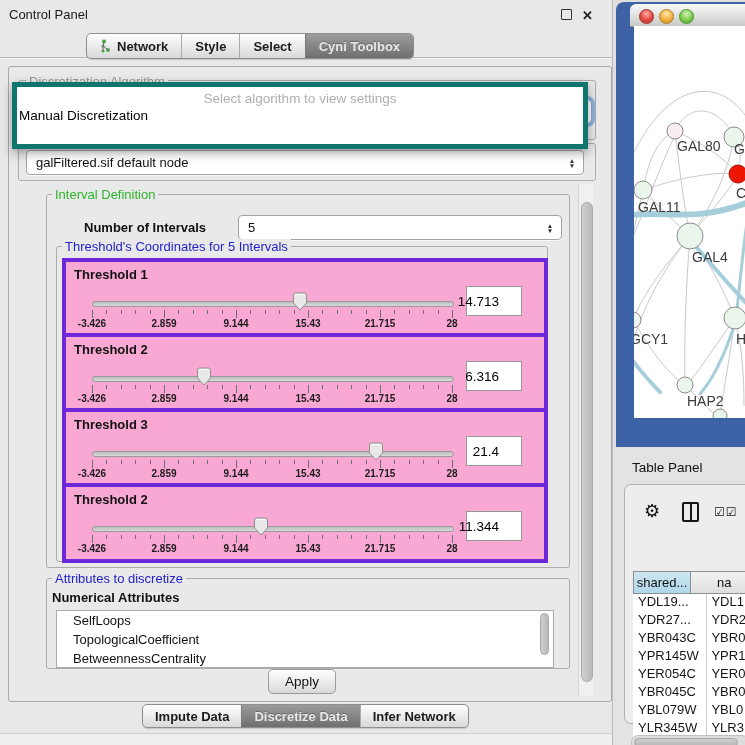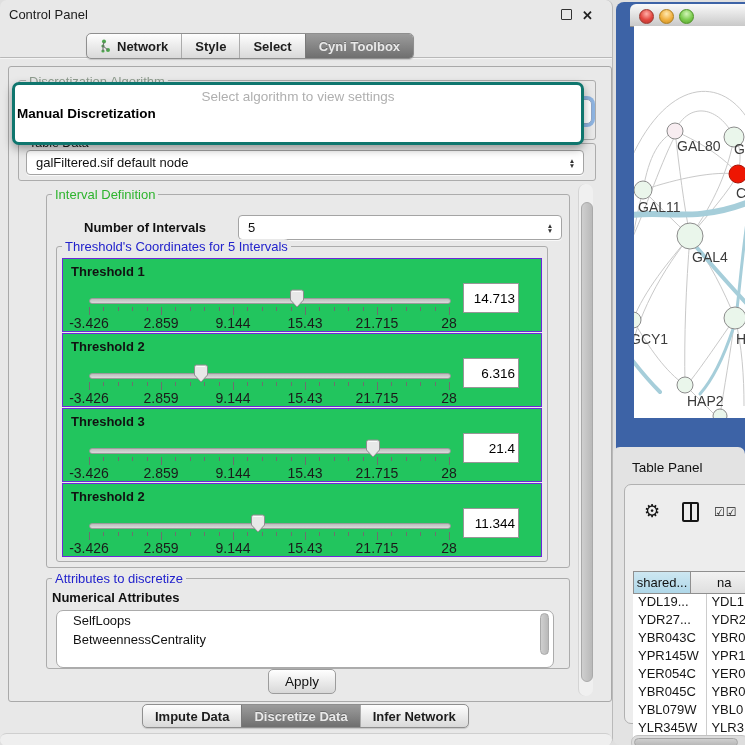--- a/index.html
+++ b/index.html
@@ -1,18 +1,18 @@
 <!DOCTYPE html>
 <html><head>
 <meta charset="utf-8">
 <style>
   html,body{margin:0;padding:0;}
   #root{position:relative;width:745px;height:745px;background:#DFDFDF;overflow:hidden;
         font-family:"Liberation Sans",sans-serif;-webkit-font-smoothing:antialiased;}
-  .abs{position:absolute;border-radius:7px;}
+  .abs{position:absolute;}
 
   
   .cpanel{left:0;top:0;width:612px;height:745px;background:#E8E8E8;border-right:1px solid #B9B9B9;}
   .cp-title{left:9px;top:7px;font-size:13px;color:#1b1b1b;}
   .winbtn{top:9px;width:13px;height:13px;color:#222;font-size:13px;line-height:13px;text-align:center;cursor:default;}
   .floatbtn{left:561px;border:1.5px solid #333;width:9px;height:9px;border-radius:1px;}
   .closebtn{left:581px;font-weight:bold;}
 
   .hline{left:0;top:57px;width:612px;height:1px;background:#B8B8B8;}
   .hline2{left:0;top:58px;width:612px;height:1px;background:#F4F4F4;}
@@ -37,44 +37,44 @@
   .lab-dim{color:#8D9B8D;}
   .lab-dark{color:#1a1a1a;}
 
   .combo{background:#FFF;border:1px solid #A4A4A4;border-radius:4px;font-size:13px;color:#111;
          display:flex;align-items:center;box-shadow:0 1px 0 rgba(255,255,255,.7);}
   .combo .val{flex:1;padding-left:9px;white-space:nowrap;overflow:hidden;}
   .spin{width:14px;display:flex;flex-direction:column;align-items:center;justify-content:center;line-height:5px;
         font-size:6.5px;color:#333;padding-right:4px;}
 
   
-  .popup{left:12px;top:82px;width:566px;height:57px;background:#FFF;border:3px solid #0f766e;
+  .popup{left:12px;top:82px;width:566px;height:57px;background:#FFF;border:5px solid #0f766e;
          box-shadow:0 4px 10px rgba(0,0,0,.35);z-index:30;}
   .pop-placeholder{width:100%;text-align:center;margin-top:4px;font-size:13.5px;color:#AFAFAF;}
   .pop-item{font-size:13.5px;color:#000;padding:1px 2px;line-height:18px;}
-  .pop-item.b{font-weight:bold;}
+  .pop-item.b{font-weight:normal;}
 
   
   .focuscombo{left:402px;top:99px;width:188px;height:23px;background:#FFF;border:1px solid #8FA6C8;border-radius:5px;
               box-shadow:0 0 0 3px rgba(110,160,220,.75);z-index:10;}
 
   
   .vsb-track{background:#F0F0F0;border-left:1px solid #D4D4D4;}
   .sb-thumb{background:linear-gradient(90deg,#CFCFCF,#B9B9B9);border:1px solid #A9A9A9;border-radius:6px;}
 
   
-  .tpanel{position:absolute;left:62px;width:478px;height:72px;border:1px solid #6d28d9;background:#22c55e;}
+  .tpanel{position:absolute;left:62px;width:478px;height:72px;border:4px solid #6d28d9;background:#f9a8d4;}
   .tlabel{position:absolute;left:8px;top:5px;font-size:13px;font-weight:bold;color:#111;}
   .track{position:absolute;left:26px;top:39px;width:360px;height:4px;background:linear-gradient(#BDBDBD,#DADADA);
          border:1px solid #9B9B9B;border-radius:3px;}
   .handle{position:absolute;top:30px;width:16px;height:19px;}
   .tick{position:absolute;width:1px;background:#6E6E6E;}
-  .ticklab{position:absolute;top:56px;width:48px;text-align:center;font-size:14px;font-weight:normal;color:#1b1b1b;}
+  .ticklab{position:absolute;top:56px;width:48px;text-align:center;font-size:10px;font-weight:bold;color:#1b1b1b;}
   .vbox{position:absolute;left:400px;top:24px;width:56px;height:30px;background:#FFF;border:1px solid #979797;
-        font-size:13.5px;color:#000;display:flex;align-items:center;justify-content:flex-end;padding-right:3px;box-sizing:border-box;}
+        font-size:13.5px;color:#000;display:flex;align-items:center;justify-content:flex-end;padding-right:22px;box-sizing:border-box;}
 
   
   .attrlist{left:56px;top:610px;width:496px;height:56px;background:#FFF;border:1px solid #ABABAB;overflow:hidden;}
   .attr-item{font-size:13px;color:#111;padding:2px 0 2px 16px;line-height:15px;white-space:nowrap;}
 
   .applybtn{left:268px;top:669px;width:66px;height:23px;border:1px solid #9C9C9C;border-radius:5px;
             background:linear-gradient(#FFFFFF,#D8D8D8);font-size:13.5px;color:#111;
             display:flex;align-items:center;justify-content:center;}
 
   .bottomstrip{left:0;top:733px;width:612px;height:12px;background:#EFEFEF;border-top:1px solid #CFCFCF;}
@@ -349,20 +349,21 @@
             </svg></div>
           <div class="vbox">11.344</div>
         </div>
       </div>
 
     <div class="abs group" style="left:46px;top:578px;width:522px;height:89px;"></div>
     <div class="abs grouplab lab-blue" style="left:52px;top:571px;">Attributes to discretize</div>
     <div class="abs" style="left:52px;top:590px;font-size:13px;font-weight:bold;color:#111;">Numerical Attributes</div>
     <div class="abs attrlist" id="attributes-list">
         <div class="attr-item">SelfLoops</div>
+        <div class="attr-item">TopologicalCoefficient</div>
         <div class="attr-item">BetweennessCentrality</div>
       </div>
     <div class="abs" style="left:540px;top:613px;width:9px;height:42px;">
       <div class="sb-thumb" style="width:9px;height:42px;box-sizing:border-box;"></div>
     </div>
 
     <div class="abs applybtn">Apply</div>
 
     <div class="abs tabbar botTabs">
       <div class="seg">

